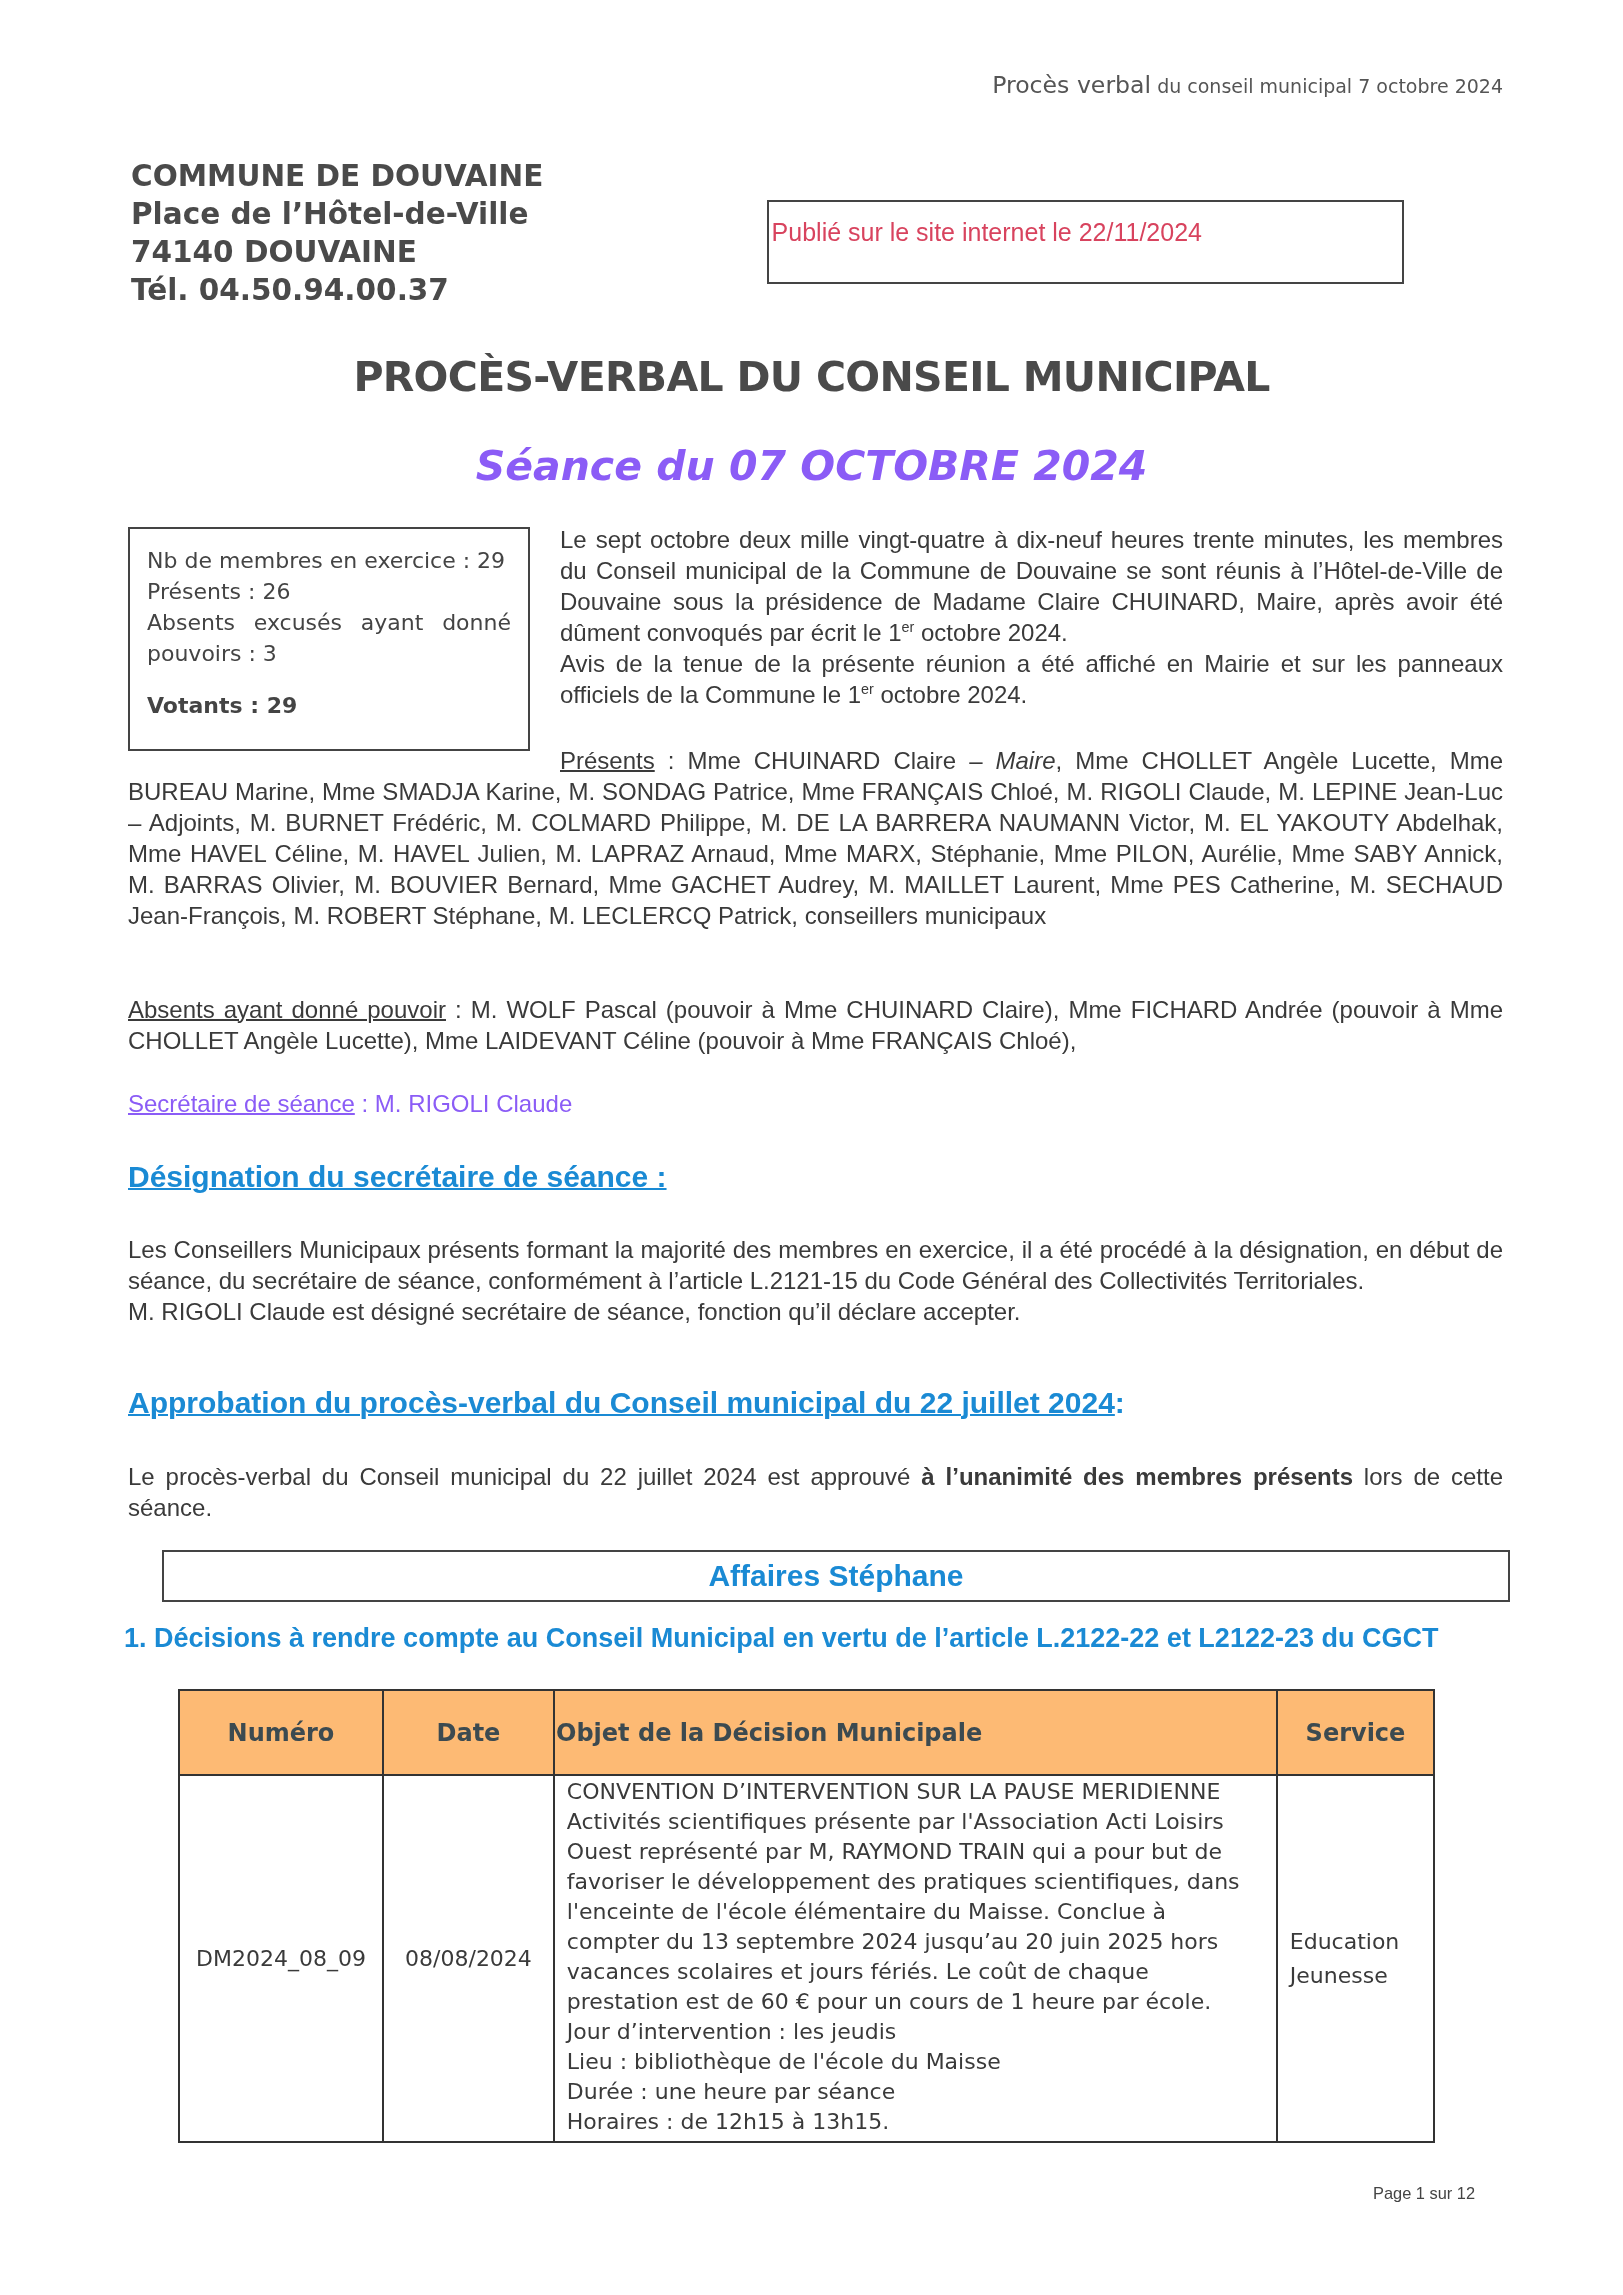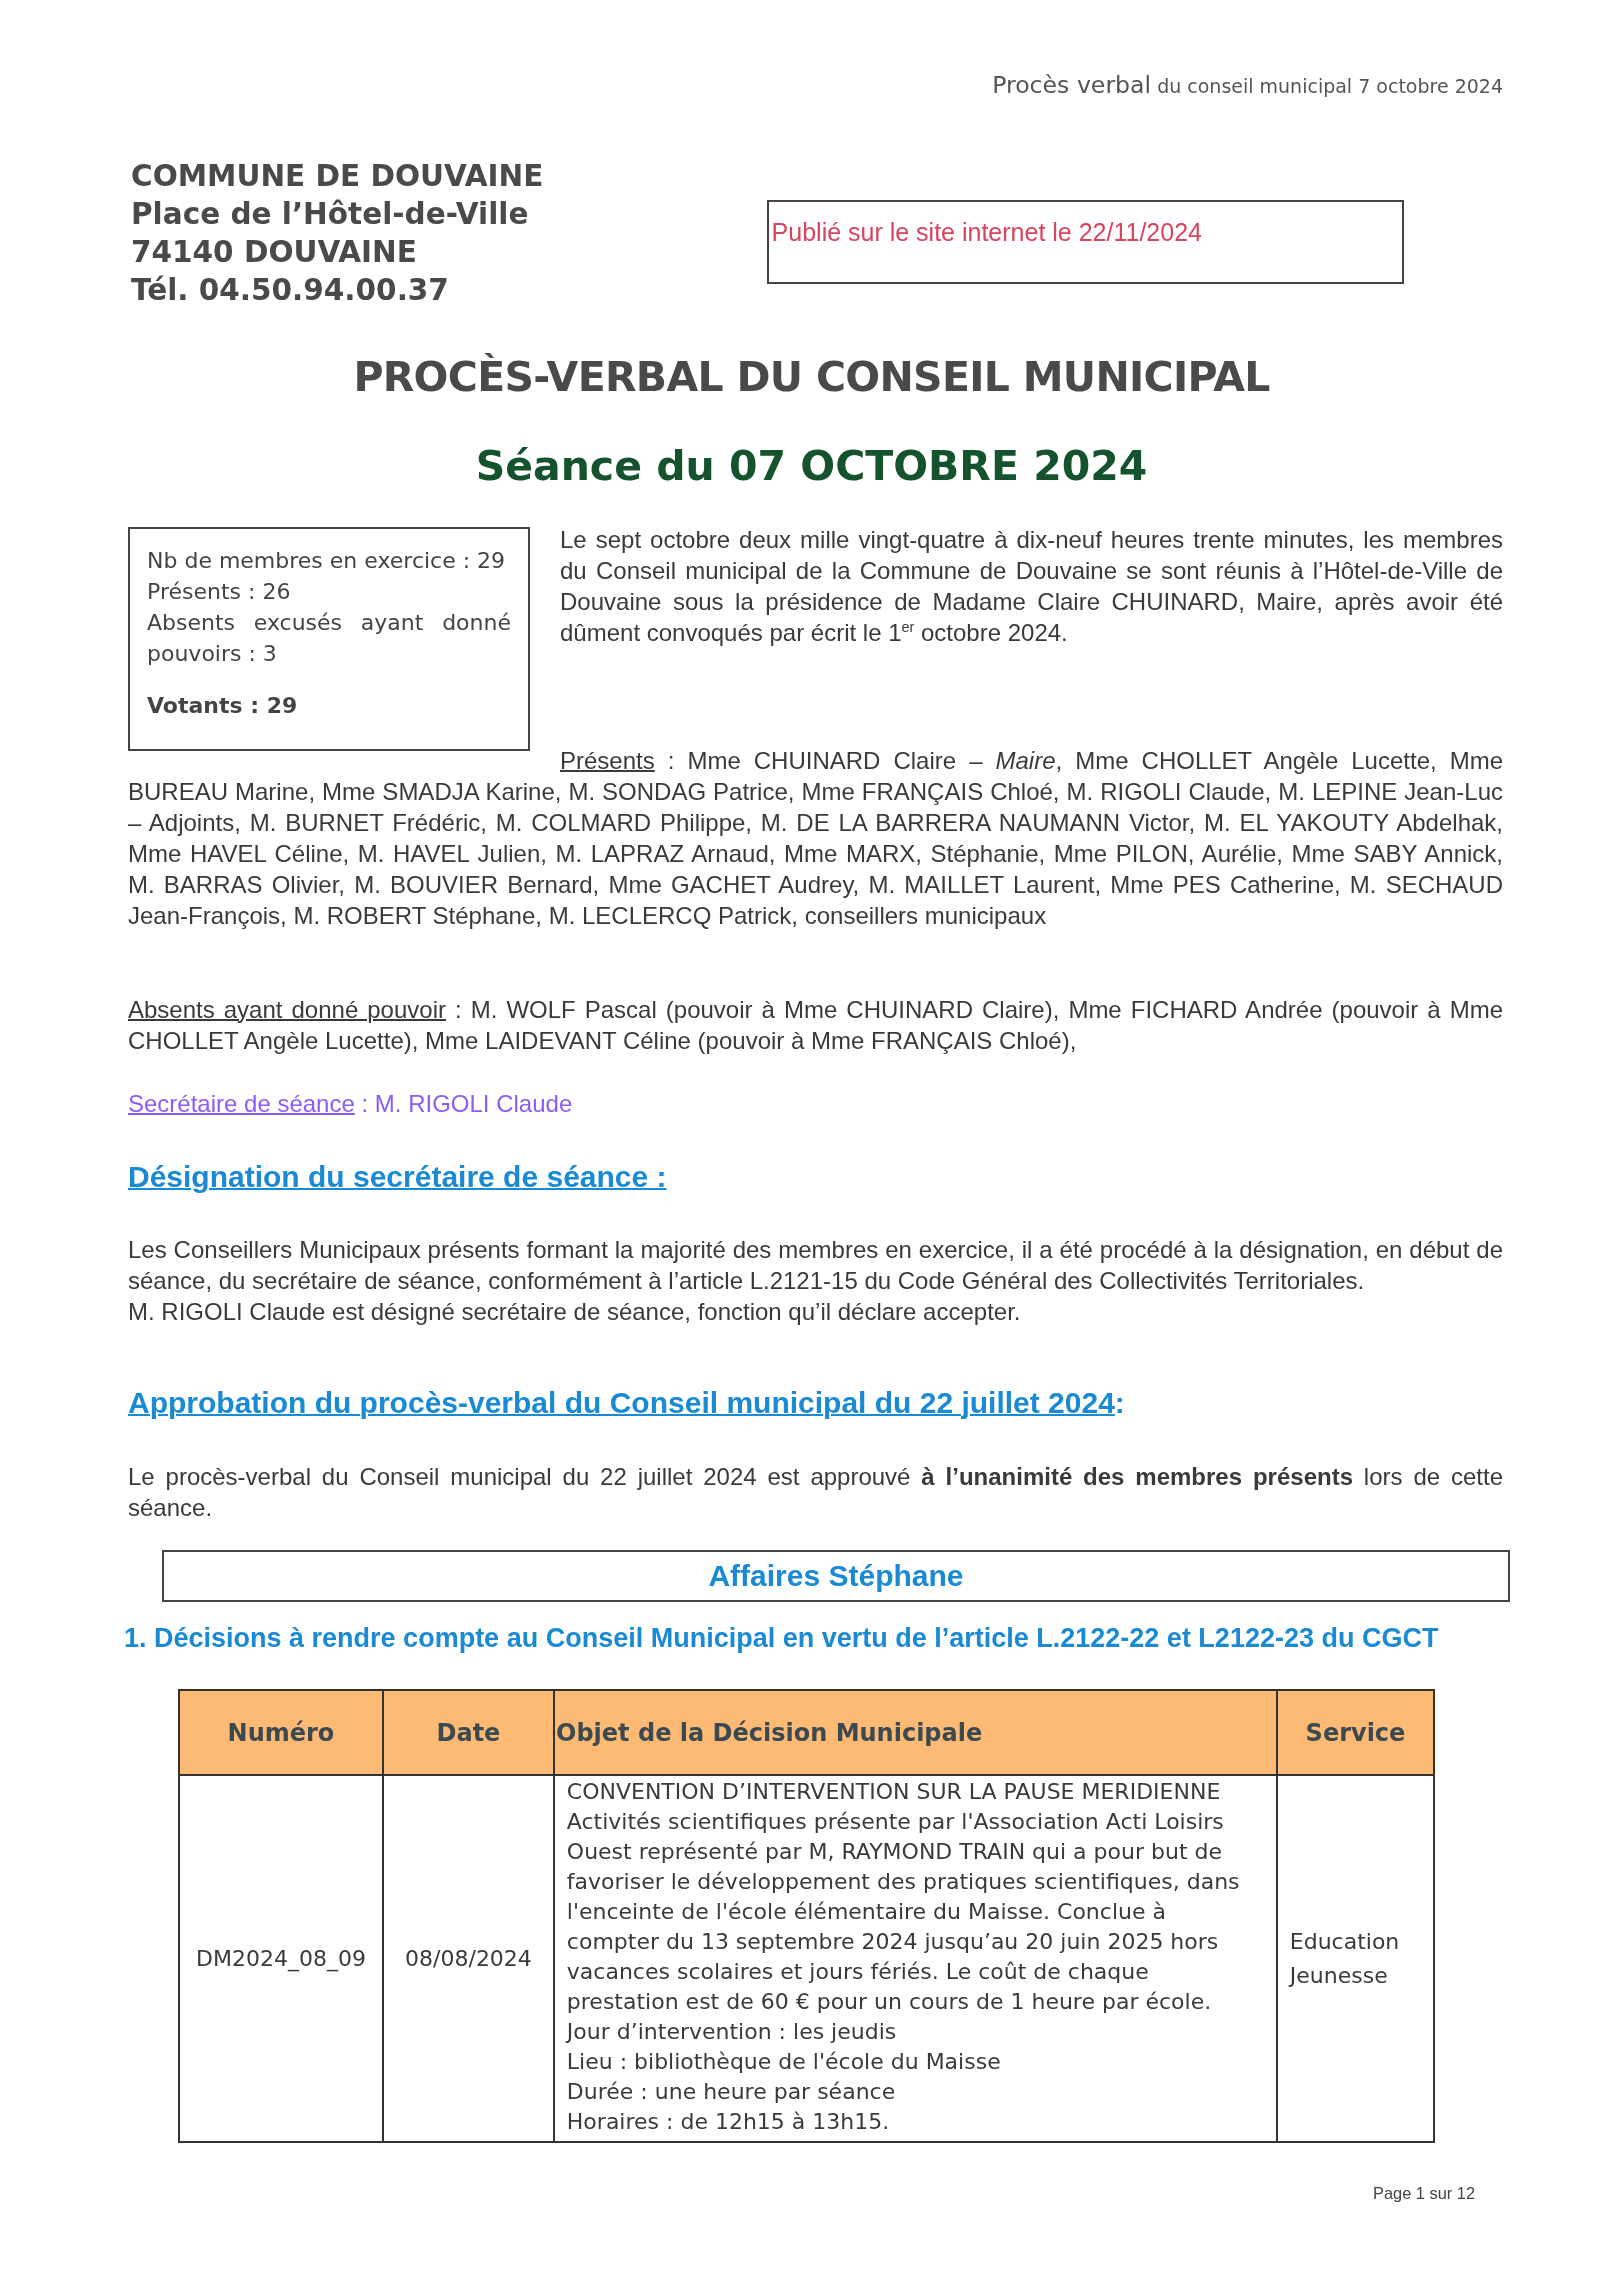--- a/index.html
+++ b/index.html
@@ -17,21 +17,21 @@
   .pub-box {
     left: 767px; top: 200px; width: 637px; height: 84px; border: 2px solid #444;
     box-sizing: border-box;
   }
   .pub-box span { position: absolute; left: 2.6px; top: 15.7px; font-size: 25px; color: #d8435e; font-family: "Liberation Sans", sans-serif; }
   .main-title {
     left: 0; width: 1623px; top: 353px; text-align: center; font-size: 41px; font-weight: bold; color: #4a4a4a;
     letter-spacing: -0.7px;
   }
   .seance-title {
-    left: 0; width: 1623px; top: 442px; text-align: center; font-size: 41px; font-weight: bold; color: #14532d;
+    left: 0; width: 1623px; top: 442px; text-align: center; font-size: 41px; font-weight: bold; font-style: italic; color: #8b5cf6;
   }
   .stats-box {
     left: 128px; top: 527px; width: 402px; height: 224px; border: 2px solid #444; box-sizing: border-box;
     padding: 15.7px 17px; font-size: 22px; line-height: 31px; color: #444;
   }
   .stats-box .just { text-align: justify; text-align-last: justify; }
   .stats-box .votants { margin-top: 21px; font-weight: bold; }
   .intro {
     left: 560px; top: 524px; width: 943px; font-size: 24px; line-height: 31px; text-align: justify; color: #3a3a3a;
     font-family: "Liberation Sans", sans-serif;
@@ -112,20 +112,21 @@
 <div class="abs stats-box">
   <div>Nb de membres en exercice : 29</div>
   <div>Présents : 26</div>
   <div class="just">Absents excusés ayant donné</div>
   <div>pouvoirs : 3</div>
   <div class="votants">Votants : 29</div>
 </div>
 
 <div class="abs intro">
   <p><span>Le sept octobre deux mille vingt-quatre à dix-neuf heures trente minutes, les membres du Conseil municipal de la Commune de Douvaine se sont réunis à l’Hôtel-de-Ville de Douvaine sous la présidence de Madame Claire CHUINARD, Maire, après avoir été dûment convoqués par écrit le 1</span><sup>er</sup><span> octobre 2024.</span></p>
+  <p><span>Avis de la tenue de la présente réunion a été affiché en Mairie et sur les panneaux officiels de la Commune le 1</span><sup>er</sup><span> octobre 2024.</span></p>
 </div>
 
 <div class="abs presents"><span class="ul-label">Présents</span><span> : </span><span>Mme CHUINARD Claire – </span><i>Maire</i><span>, Mme CHOLLET Angèle Lucette, Mme BUREAU Marine, Mme SMADJA Karine, M. SONDAG Patrice, Mme FRANÇAIS Chloé, M. RIGOLI Claude, M. LEPINE Jean-Luc – Adjoints, M. BURNET Frédéric, M. COLMARD Philippe, M. DE LA BARRERA NAUMANN Victor, M. EL YAKOUTY Abdelhak,  Mme HAVEL Céline, M. HAVEL Julien, M. LAPRAZ Arnaud, Mme MARX, Stéphanie, Mme PILON, Aurélie, Mme SABY Annick, M. BARRAS Olivier, M. BOUVIER Bernard, Mme GACHET Audrey, M. MAILLET Laurent, Mme PES Catherine, M. SECHAUD Jean-François, M. ROBERT Stéphane, M. LECLERCQ Patrick, conseillers municipaux</span></div>
 
 <div class="abs absents"><span class="ul-label">Absents ayant donné pouvoir</span><span> : </span><span>M. WOLF Pascal (pouvoir à Mme CHUINARD Claire), Mme FICHARD Andrée (pouvoir à Mme CHOLLET Angèle Lucette), Mme LAIDEVANT Céline (pouvoir à Mme FRANÇAIS Chloé),</span></div>
 
 <div class="abs secretaire"><span class="ul-label">Secrétaire de séance</span><span> : </span><span>M. RIGOLI Claude</span></div>
 
 <div class="abs blue-heading h-designation">Désignation du secrétaire de séance :</div>
 <div class="abs para p-designation">

